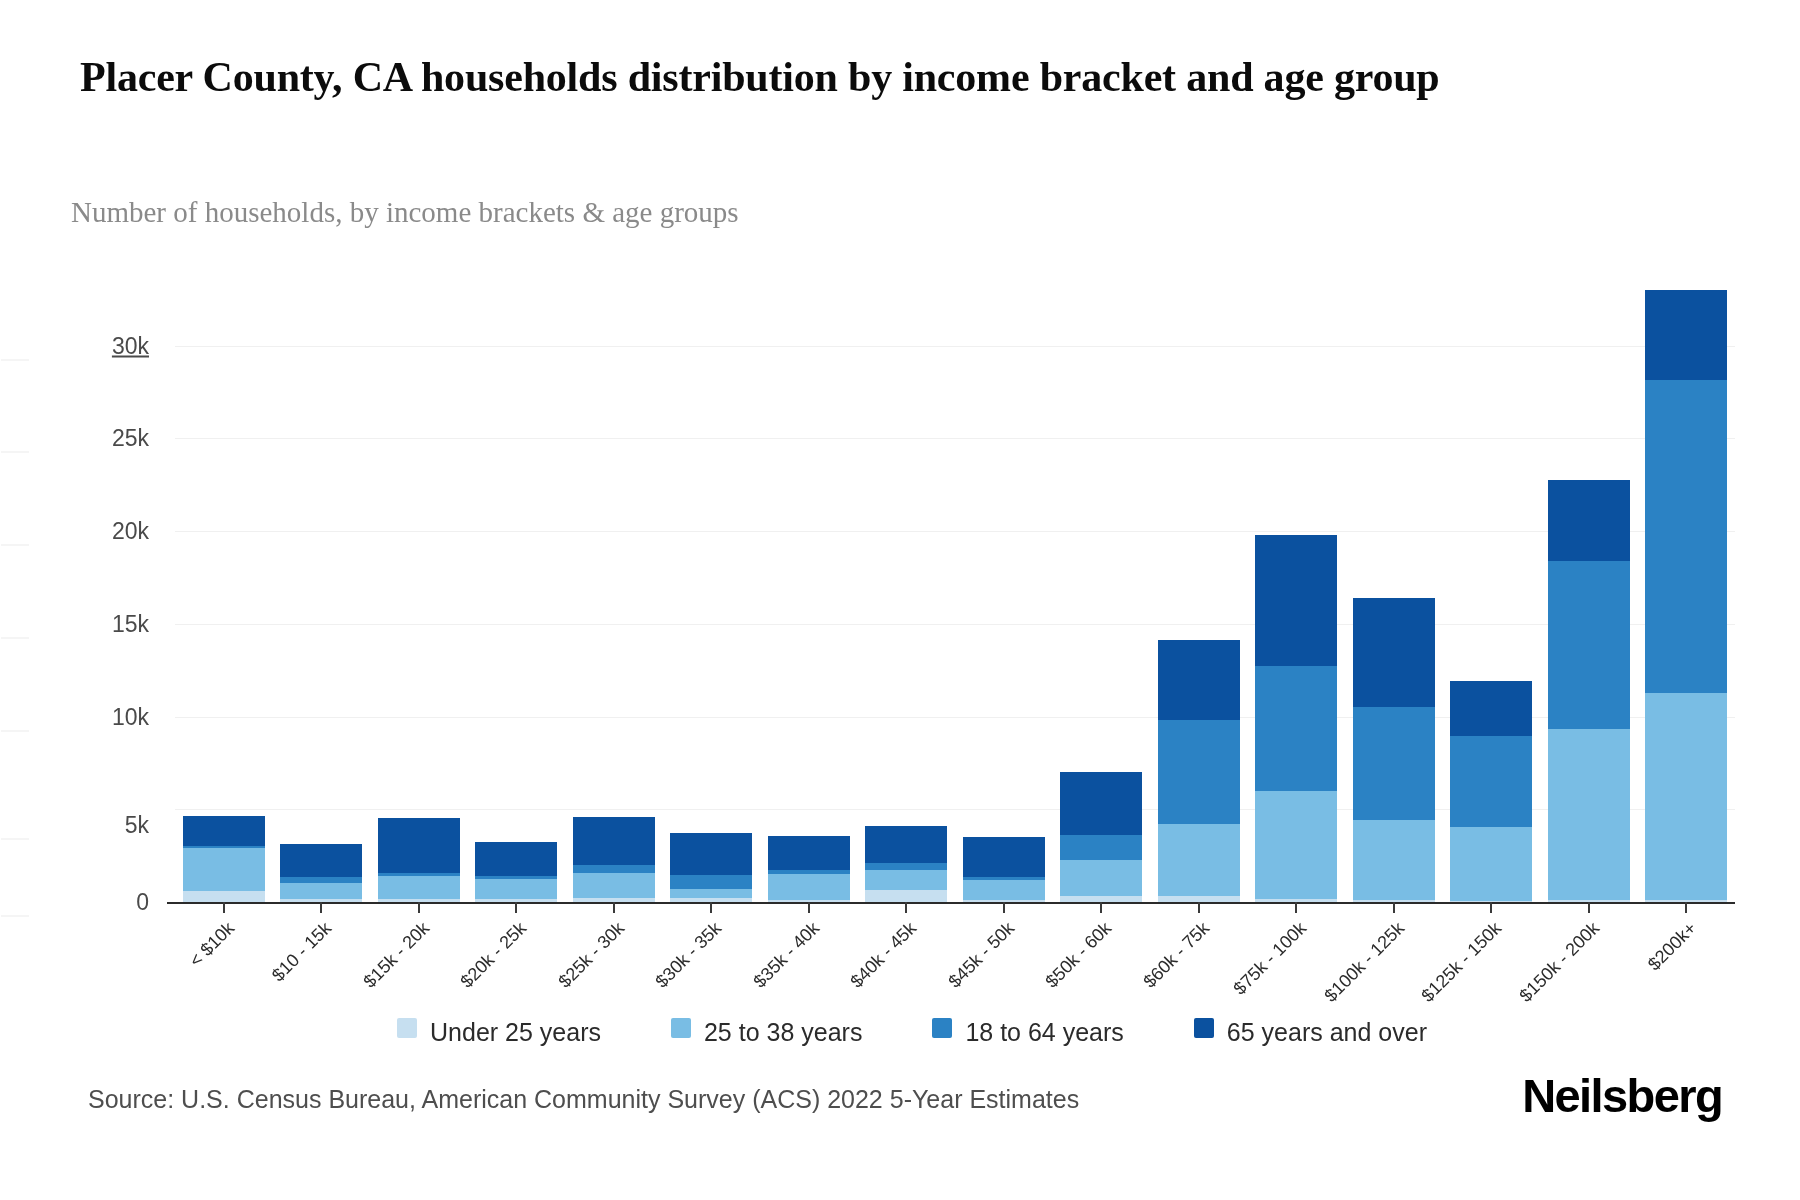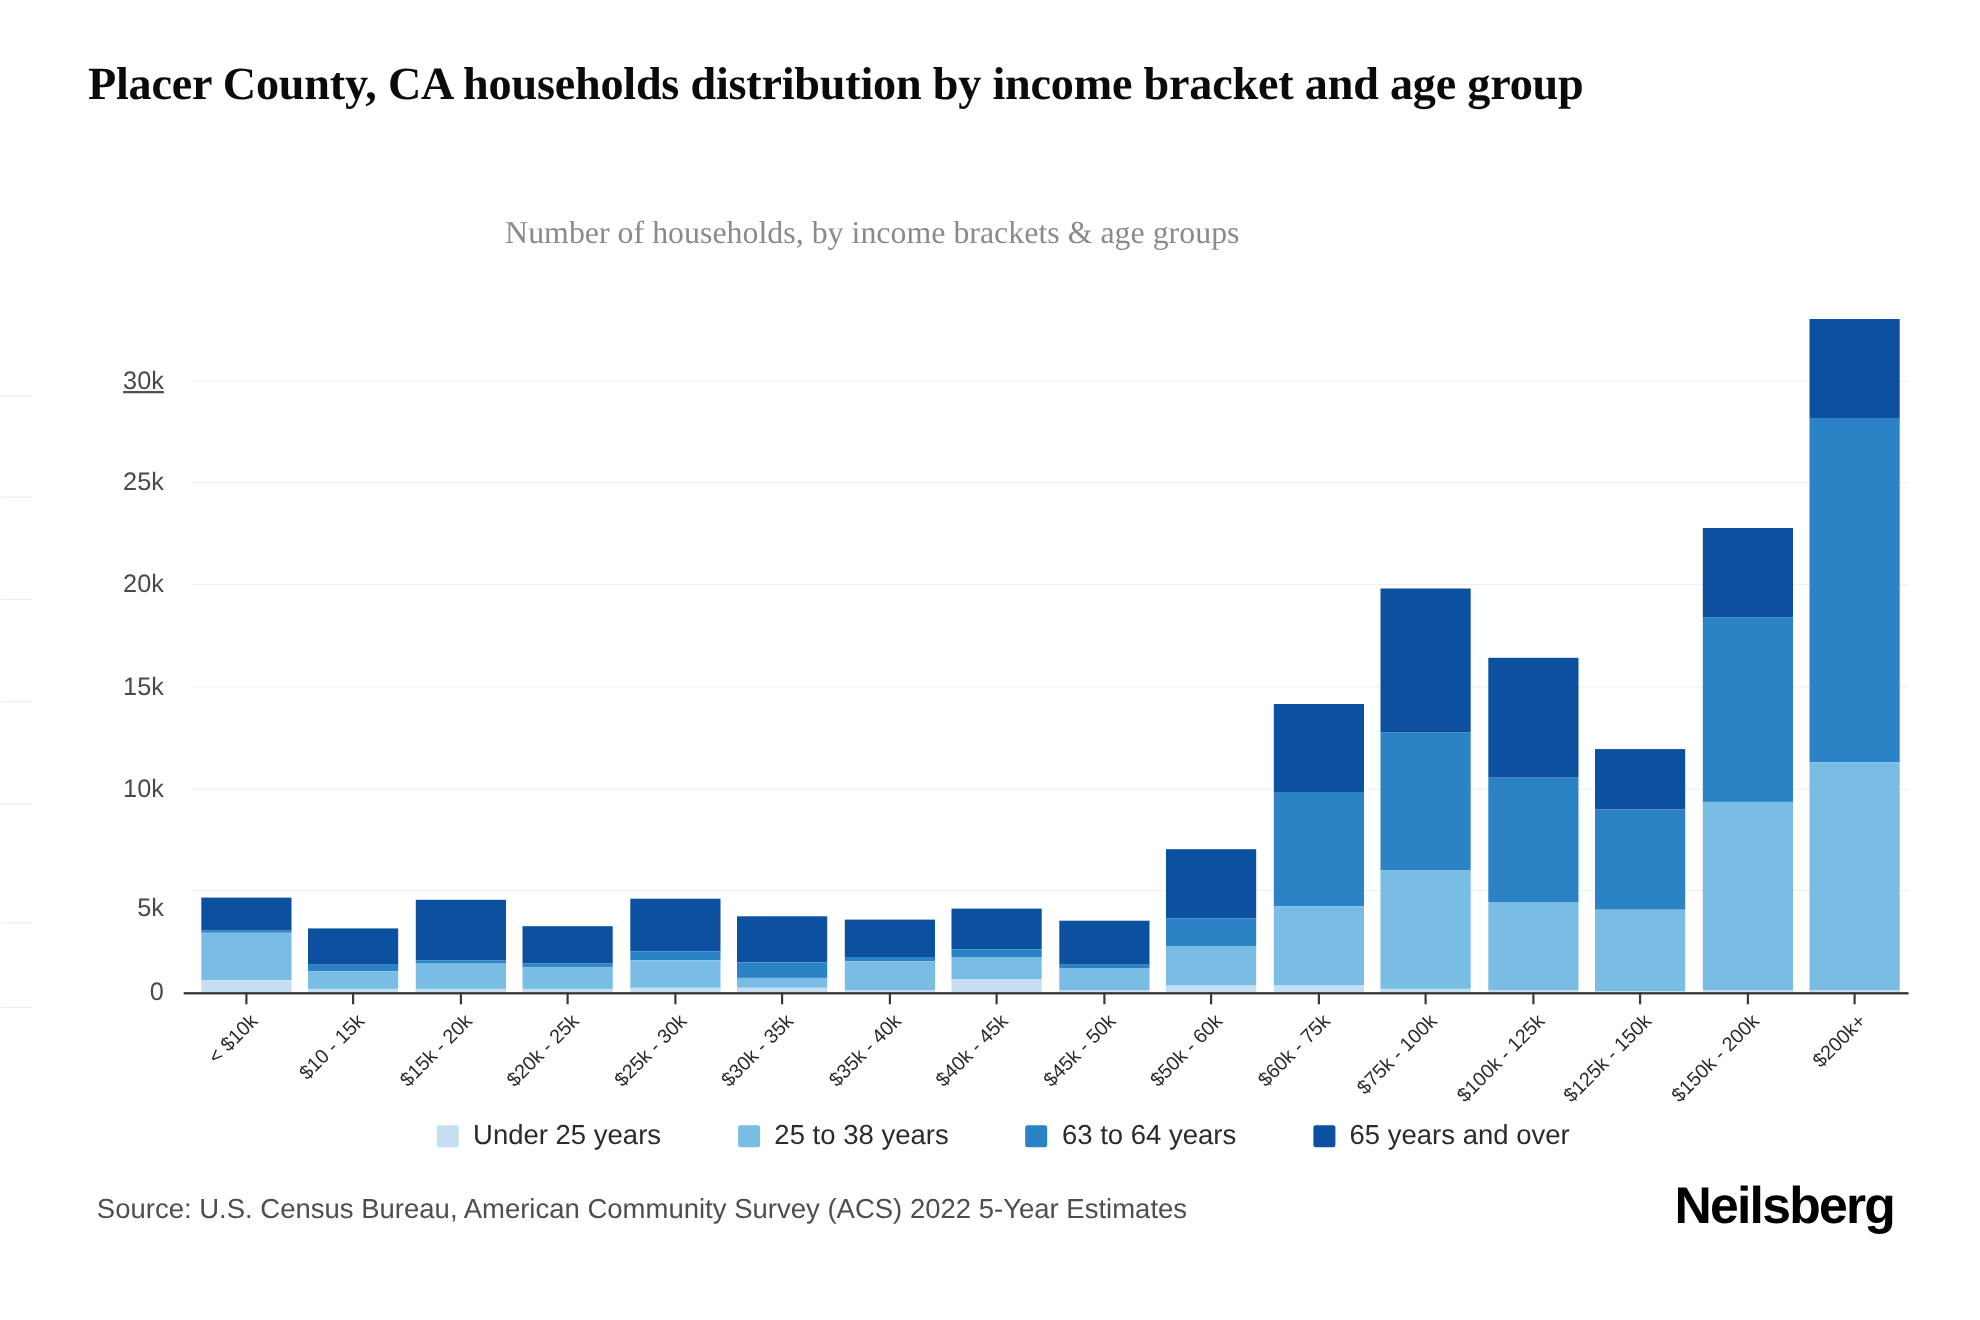--- a/index.html
+++ b/index.html
@@ -12,25 +12,24 @@
   #root { position: relative; width: 1800px; height: 1003px; background:#fff; }
 
   
   .title {
     position: absolute; left: 80px; top: 52px; width: 1560px;
     font-family: "Liberation Serif", serif;
     font-weight: 700; font-size: 42px; line-height: 1.22;
     color: #0b0b0b; letter-spacing: -0.2px;
   }
   .subtitle {
-    position: absolute; left: 93px; top: 195px; width: 1400px;
+    position: absolute; left: 71px; top: 195px; width: 1400px;
     font-family: "Liberation Serif", serif;
     font-weight: 400; font-size: 29px; line-height: 1.2;
     color: #8a8a8a;
-    text-align: center;
   }
 
   
   #plot {
     position: absolute;
     left: 175px; top: 290px;
     width: 1560px; height: 612px;   
   }
   .gridline {
     position: absolute; left: 0; width: 100%;
@@ -71,21 +70,21 @@
     transform-origin: 100% 0%;
     transform: rotate(-45deg);
     text-align: right;
   }
 
   
   #legend {
     position: absolute; left: 0; right: 0; top: 1018px;
     display: flex; justify-content: center; align-items: center; gap: 46px;
   }
-  .legend-item { display: flex; align-items: center; gap: 13px; padding-left: 24px; }
+  .legend-item { display: flex; align-items: flex-start; gap: 13px; padding-left: 24px; }
   .legend-swatch { width: 20px; height: 20px; border-radius: 2px; }
   .legend-label { font-size: 25px; color: #2b2b2b; }
 
   
   .source {
     position: absolute; left: 88px; top: 1085px;
     font-size: 25px; color: #4e4e4e;
   }
   .brand {
     position: absolute; right: 78px; top: 1068px;
@@ -258,21 +257,21 @@
       <div class="legend-item">
         <span class="legend-swatch" style="background: rgb(198, 223, 240);"></span>
         <span class="legend-label">Under 25 years</span>
       </div>
       <div class="legend-item">
         <span class="legend-swatch" style="background: rgb(121, 189, 228);"></span>
         <span class="legend-label">25 to 38 years</span>
       </div>
       <div class="legend-item">
         <span class="legend-swatch" style="background: rgb(43, 130, 196);"></span>
-        <span class="legend-label">63 to 64 years</span>
+        <span class="legend-label">18 to 64 years</span>
       </div>
       <div class="legend-item">
         <span class="legend-swatch" style="background: rgb(11, 81, 159);"></span>
         <span class="legend-label">65 years and over</span>
       </div>
     </div>
 
   <div class="source">Source: U.S. Census Bureau, American Community Survey (ACS) 2022 5-Year Estimates</div>
   <div class="brand">Neilsberg</div>
 

